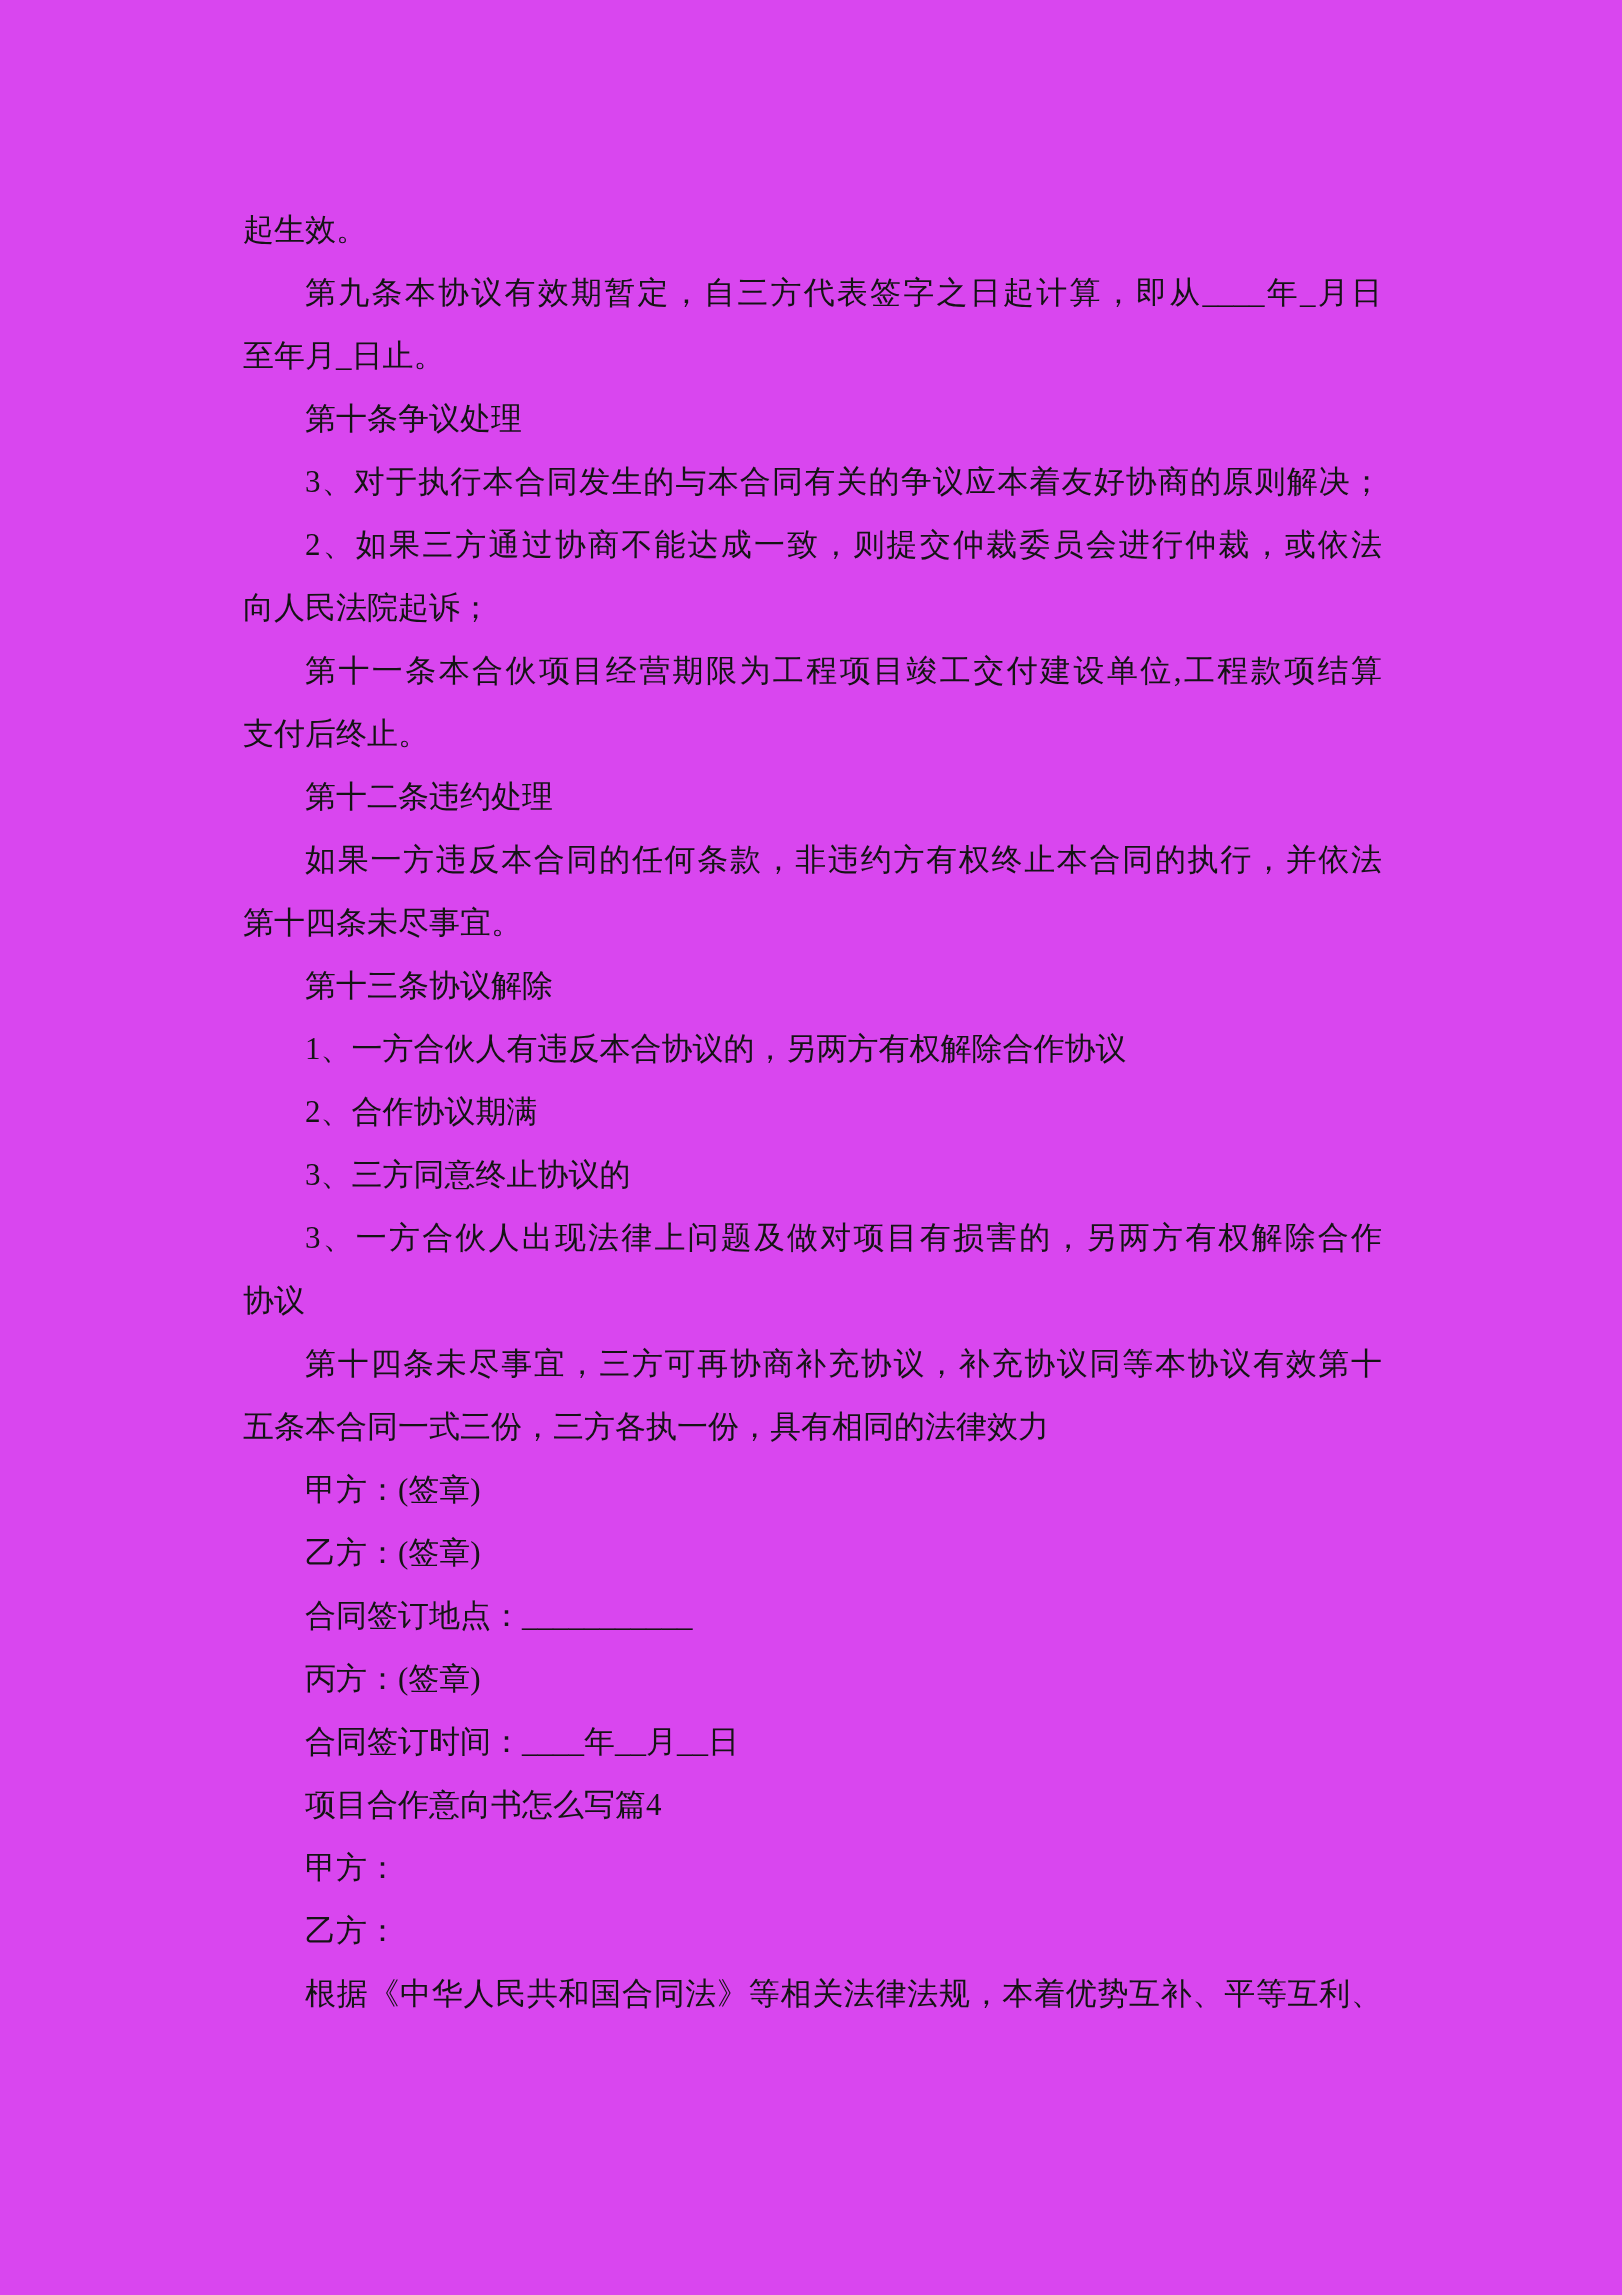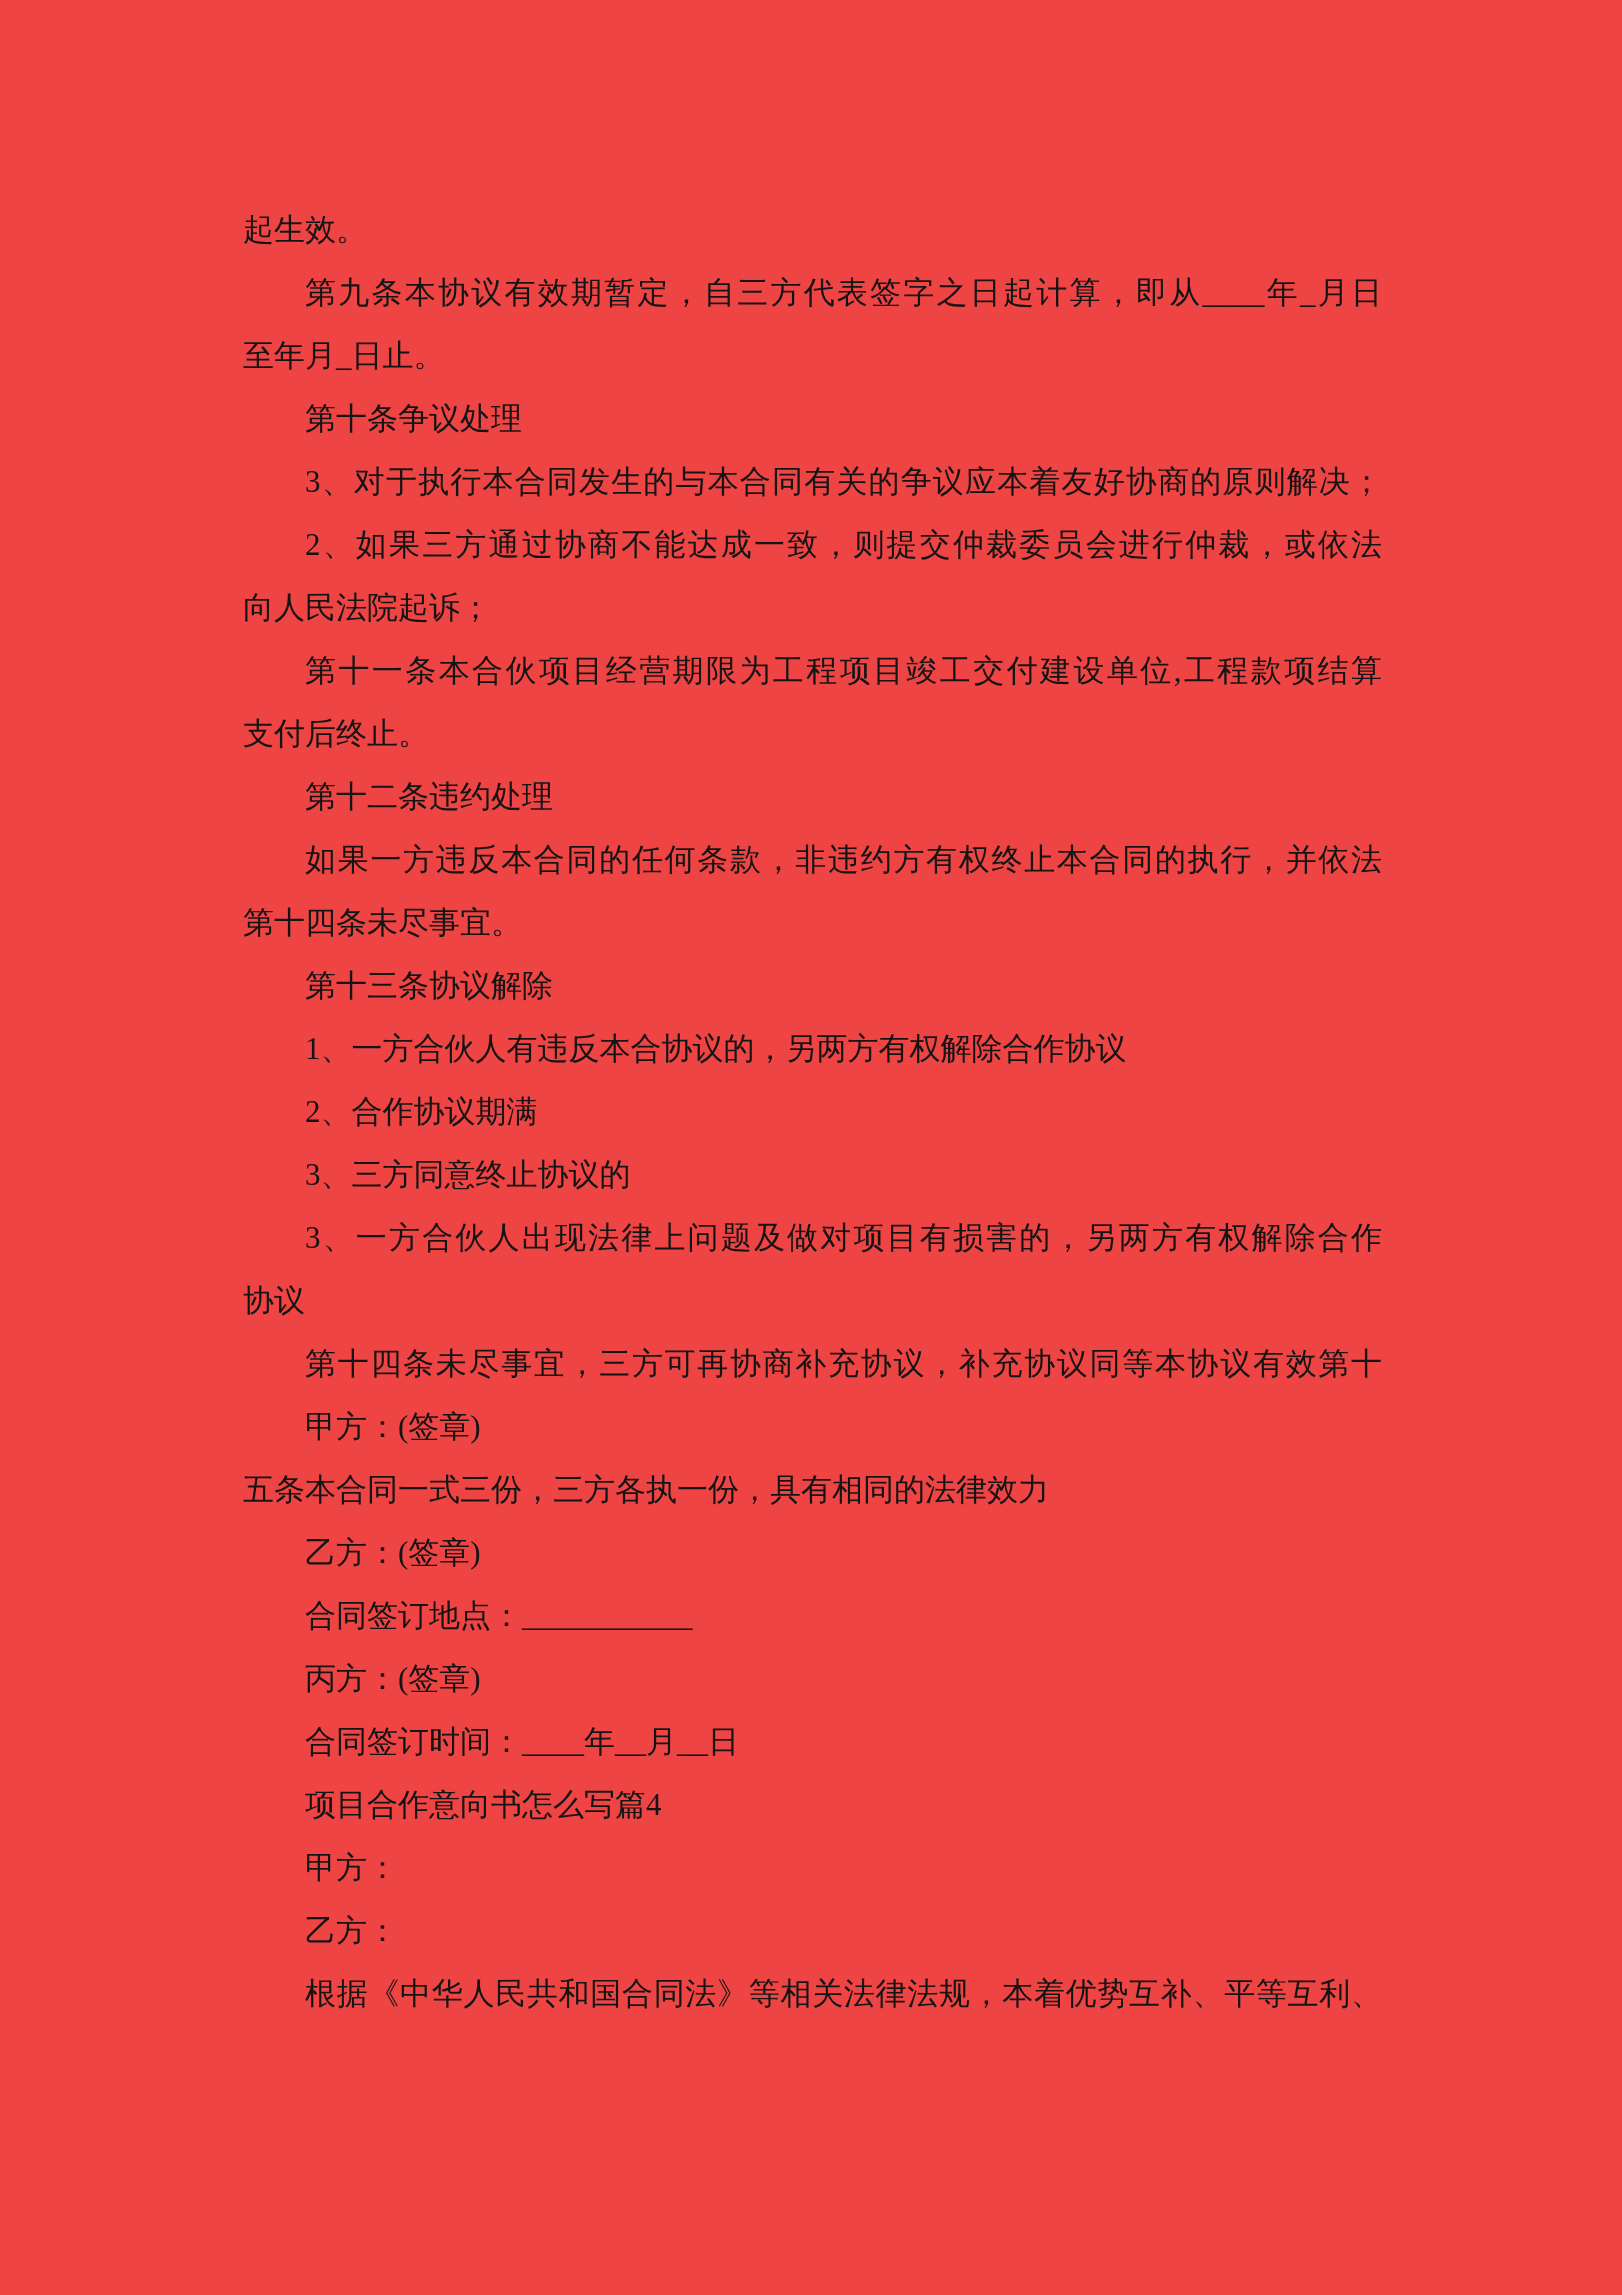--- a/index.html
+++ b/index.html
@@ -44,43 +44,43 @@
     white-space: normal;
     text-align: justify;
     text-align-last: justify;
     overflow: hidden;
     max-height: 63px;
   }
 </style>
 </head>
 <body>
 
-<main class="sheet" style="background: #ef4444;">
+<main class="sheet" style="background: #d946ef;">
   <section class="doc" id="doc-text" style="color: rgb(20, 20, 20);">
       <div class="line">起生效。</div>
       <div class="line indent fill">第九条本协议有效期暂定，自三方代表签字之日起计算，即从____年_月日</div>
       <div class="line">至年月_日止。</div>
       <div class="line indent">第十条争议处理</div>
       <div class="line indent fill">3、对于执行本合同发生的与本合同有关的争议应本着友好协商的原则解决；</div>
       <div class="line indent fill">2、如果三方通过协商不能达成一致，则提交仲裁委员会进行仲裁，或依法</div>
       <div class="line">向人民法院起诉；</div>
       <div class="line indent fill">第十一条本合伙项目经营期限为工程项目竣工交付建设单位,工程款项结算</div>
       <div class="line">支付后终止。</div>
       <div class="line indent">第十二条违约处理</div>
       <div class="line indent fill">如果一方违反本合同的任何条款，非违约方有权终止本合同的执行，并依法</div>
       <div class="line">第十四条未尽事宜。</div>
       <div class="line indent">第十三条协议解除</div>
       <div class="line indent">1、一方合伙人有违反本合协议的，另两方有权解除合作协议</div>
       <div class="line indent">2、合作协议期满</div>
       <div class="line indent">3、三方同意终止协议的</div>
       <div class="line indent fill">3、一方合伙人出现法律上问题及做对项目有损害的，另两方有权解除合作</div>
       <div class="line">协议</div>
       <div class="line indent fill">第十四条未尽事宜，三方可再协商补充协议，补充协议同等本协议有效第十</div>
+      <div class="line">五条本合同一式三份，三方各执一份，具有相同的法律效力</div>
       <div class="line indent">甲方：(签章)</div>
-      <div class="line">五条本合同一式三份，三方各执一份，具有相同的法律效力</div>
       <div class="line indent">乙方：(签章)</div>
       <div class="line indent">合同签订地点：___________</div>
       <div class="line indent">丙方：(签章)</div>
       <div class="line indent">合同签订时间：____年__月__日</div>
       <div class="line indent">项目合作意向书怎么写篇4</div>
       <div class="line indent">甲方：</div>
       <div class="line indent">乙方：</div>
       <div class="line indent fill">根据《中华人民共和国合同法》等相关法律法规，本着优势互补、平等互利、</div>
     </section>
 </main>

